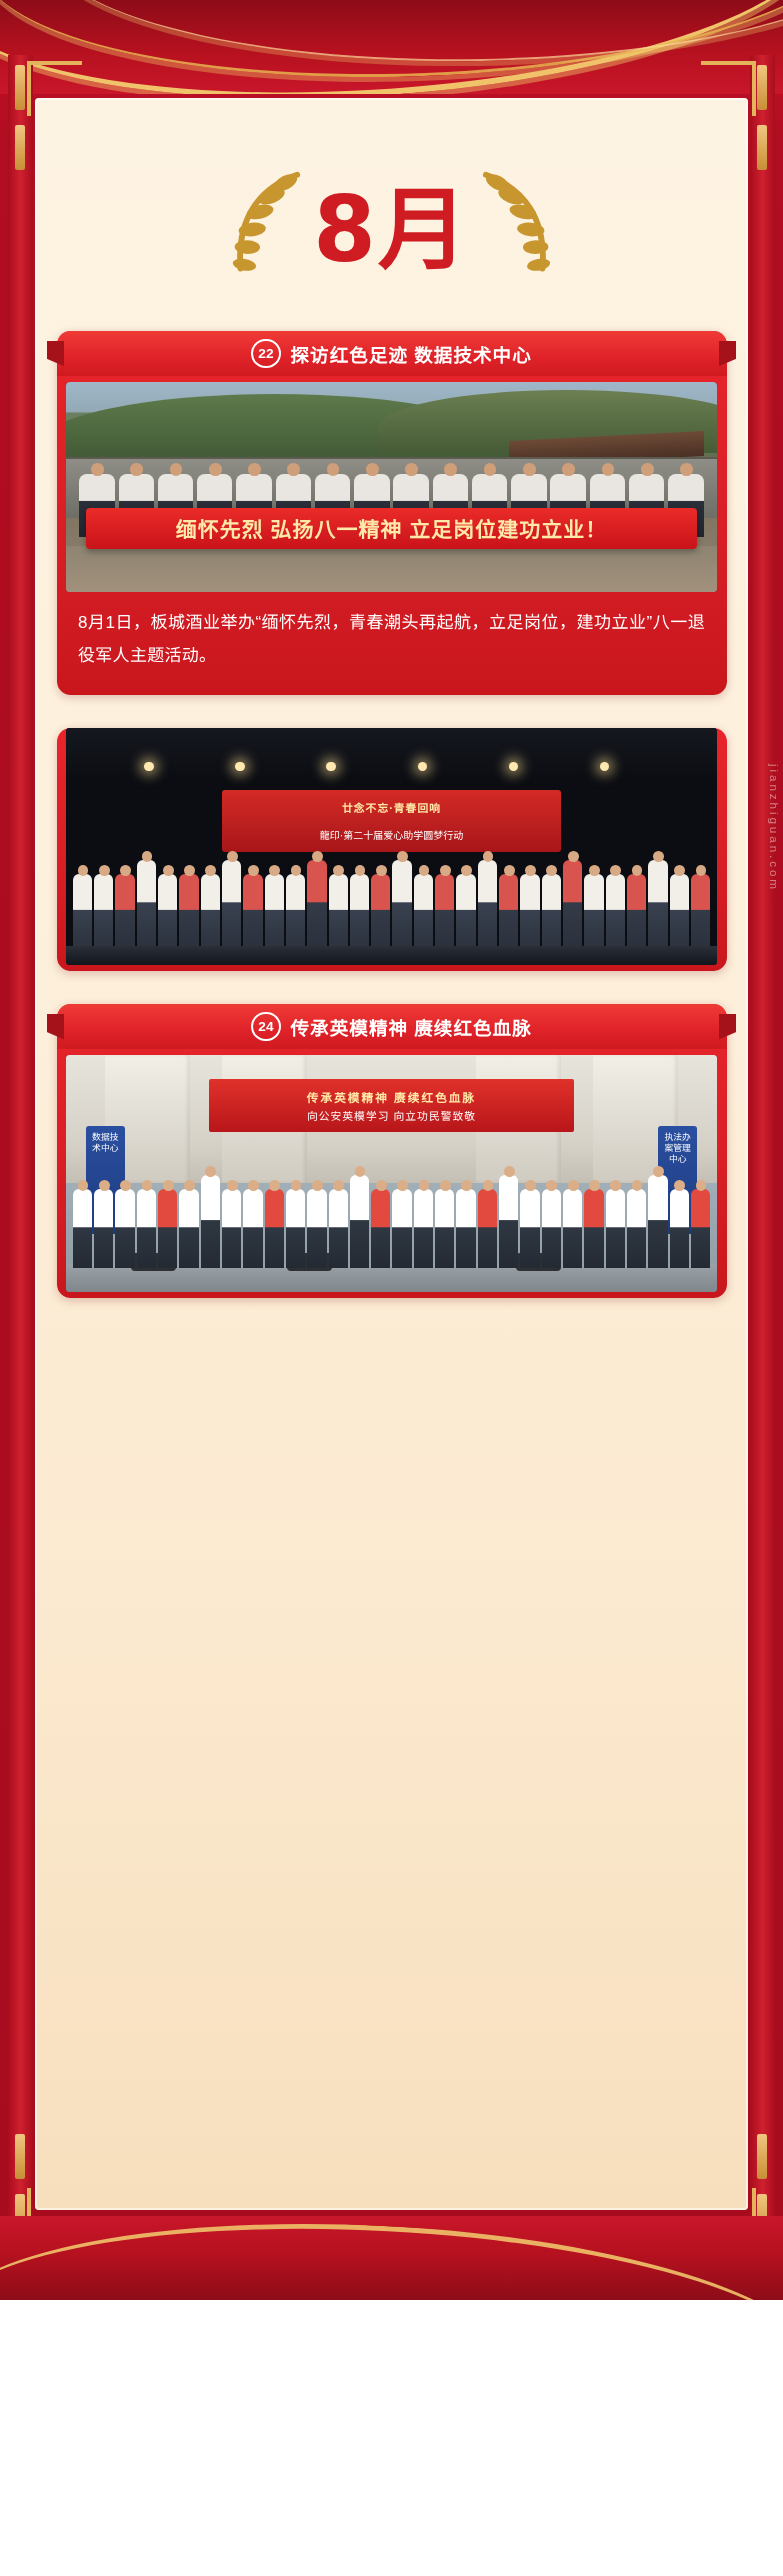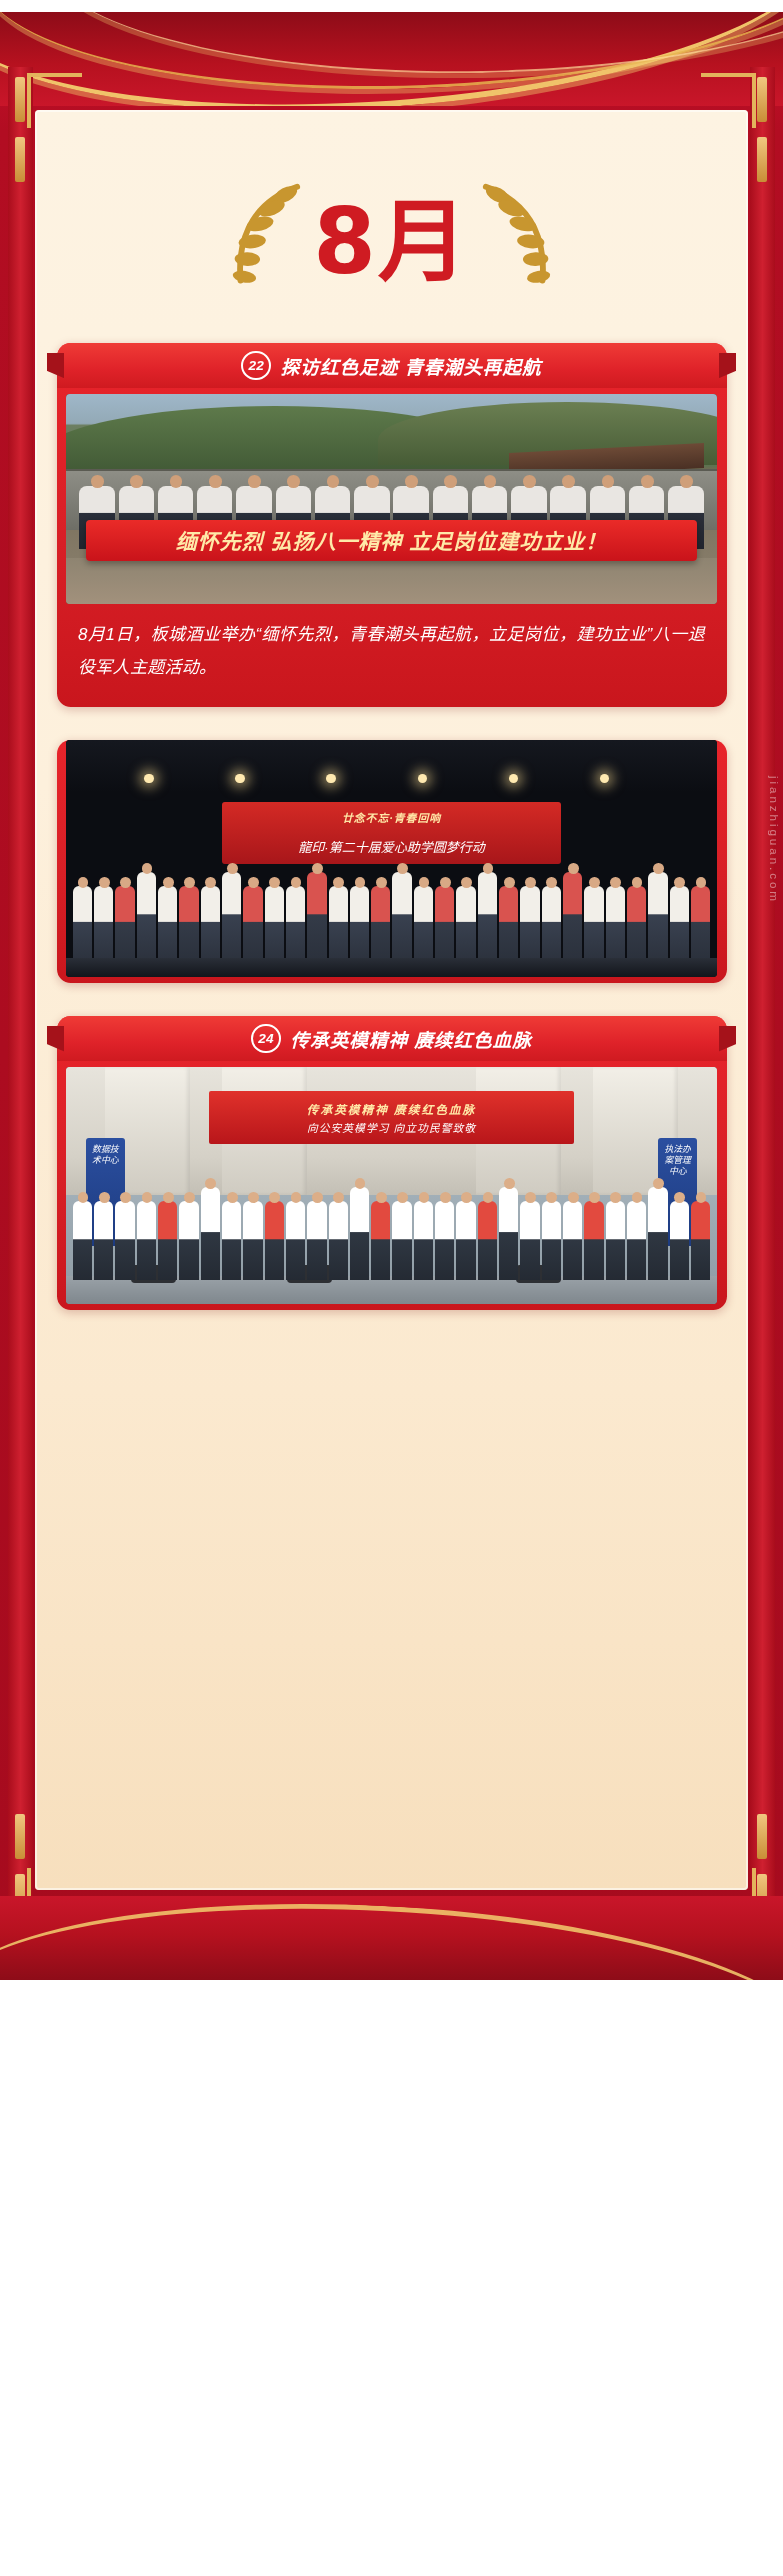--- a/index.html
+++ b/index.html
@@ -7,22 +7,22 @@
     margin: 0;
     padding: 0;
     background: #ffffff;
   }
   body {
     font-family: "Liberation Sans", "DejaVu Sans", sans-serif;
   }
   .page {
     position: relative;
     width: 783px;
-    height: 1968px;
-    margin: 12px auto;
+    height: 2300px;
+    margin: 0 auto;
     overflow: hidden;
     background:
       linear-gradient(180deg, #c8102a 0%, #b20d22 6%, #a60b1e 100%);
   }
 
   
   .frame-top {
     position: absolute;
     top: 0; left: 0;
     width: 783px;
@@ -138,21 +138,20 @@
     top: 5.9px;
     width: 94px;
     height: 125px;
   }
   .laurel.l { left: 19.6px; }
   .laurel.r { right: 19.6px; }
 
   
   .cards {
     margin: 33px 21.5px 0;
-    font-style: italic;
   }
   .card {
     position: relative;
     background: linear-gradient(180deg,#e8242b 0%, #d81f26 55%, #c9161d 100%);
     border-radius: 13.7px;
     margin-bottom: 33px;
     padding: 0 0 5.9px 0;
     box-shadow: 0 2.9px 9.8px rgba(120,10,10,.22);
   }
   .ribbon {
@@ -316,21 +315,21 @@
     background: linear-gradient(180deg,#d42a25,#a8161a);
     border-radius: 2.9px;
     display: flex; flex-direction: column;
     align-items: center; justify-content: center;
     gap: 12px;
   }
   .p2 .screen b {
     color: #ffe6a6; font-size: 10.8px; letter-spacing: 1px; white-space: nowrap;
   }
   .p2 .screen s {
-    color: #ffffff; font-size: 13px; text-decoration: none; white-space: nowrap;
+    color: #ffffff; font-size: 10px; text-decoration: none; white-space: nowrap;
   }
   .p2 .crowd {
     position: absolute; left: 1%; right: 1%; bottom: 6%;
     height: 42%;
     display: flex; gap: 2px; align-items: flex-end;
   }
   .p2 .crowd i {
     flex: 1;
     height: 78%;
     border-radius: 5.9px 5.9px 0 0;
@@ -476,21 +475,21 @@
           <ellipse cx="66" cy="100" rx="12" ry="6" transform="rotate(-10 66 100)"></ellipse>
         </g>
       </svg>
     </div>
 
     <div class="cards">
 
       <div class="card">
         <div class="ribbon">
           <div class="badge">22</div>
-          <div class="ribbon-title">探访红色足迹  青春潮头再起航</div>
+          <div class="ribbon-title">探访红色足迹  数据技术中心</div>
         </div>
         <div class="photo-wrap">
           <div class="p1">
             <div class="hill"></div>
             <div class="hill2"></div>
             <div class="roof"></div>
             <div class="wall"></div>
             <div class="ground"></div>
             <div class="people">
               <i></i>

